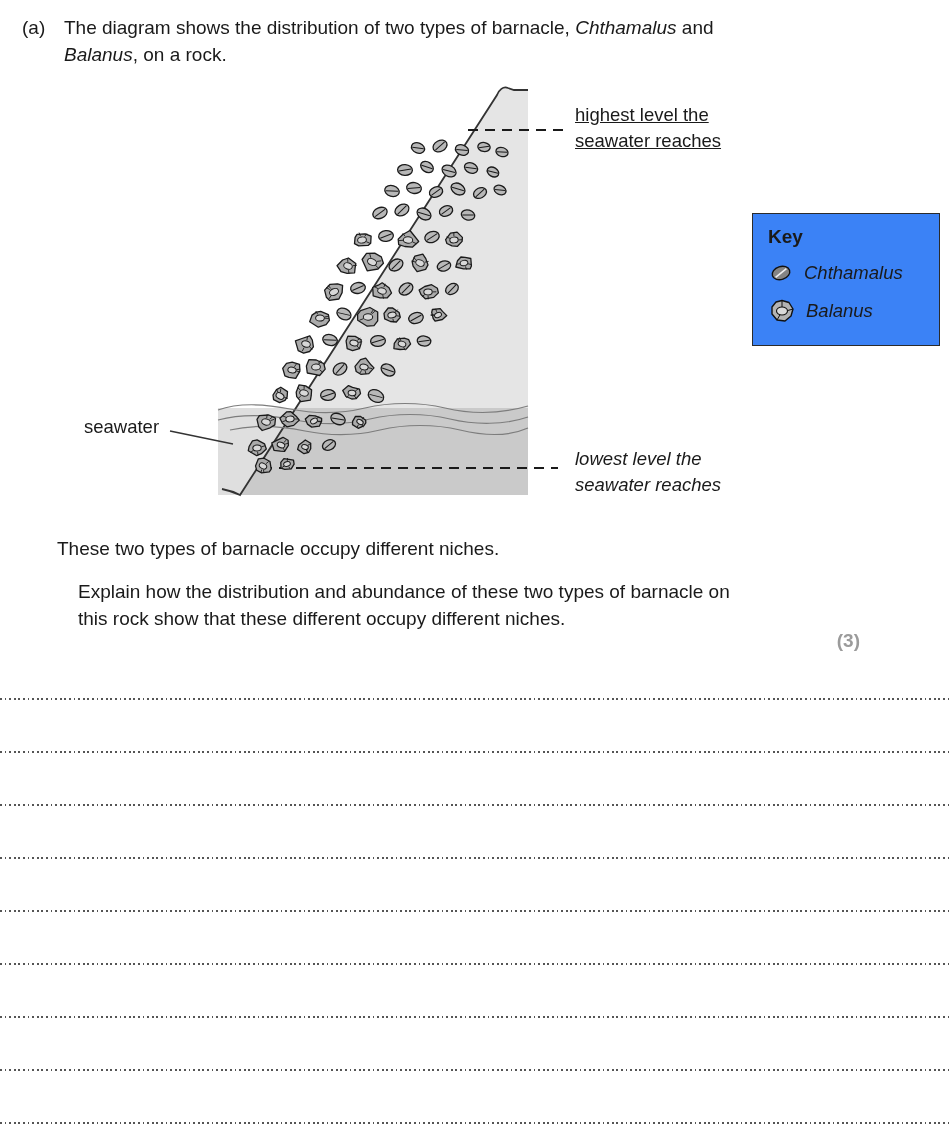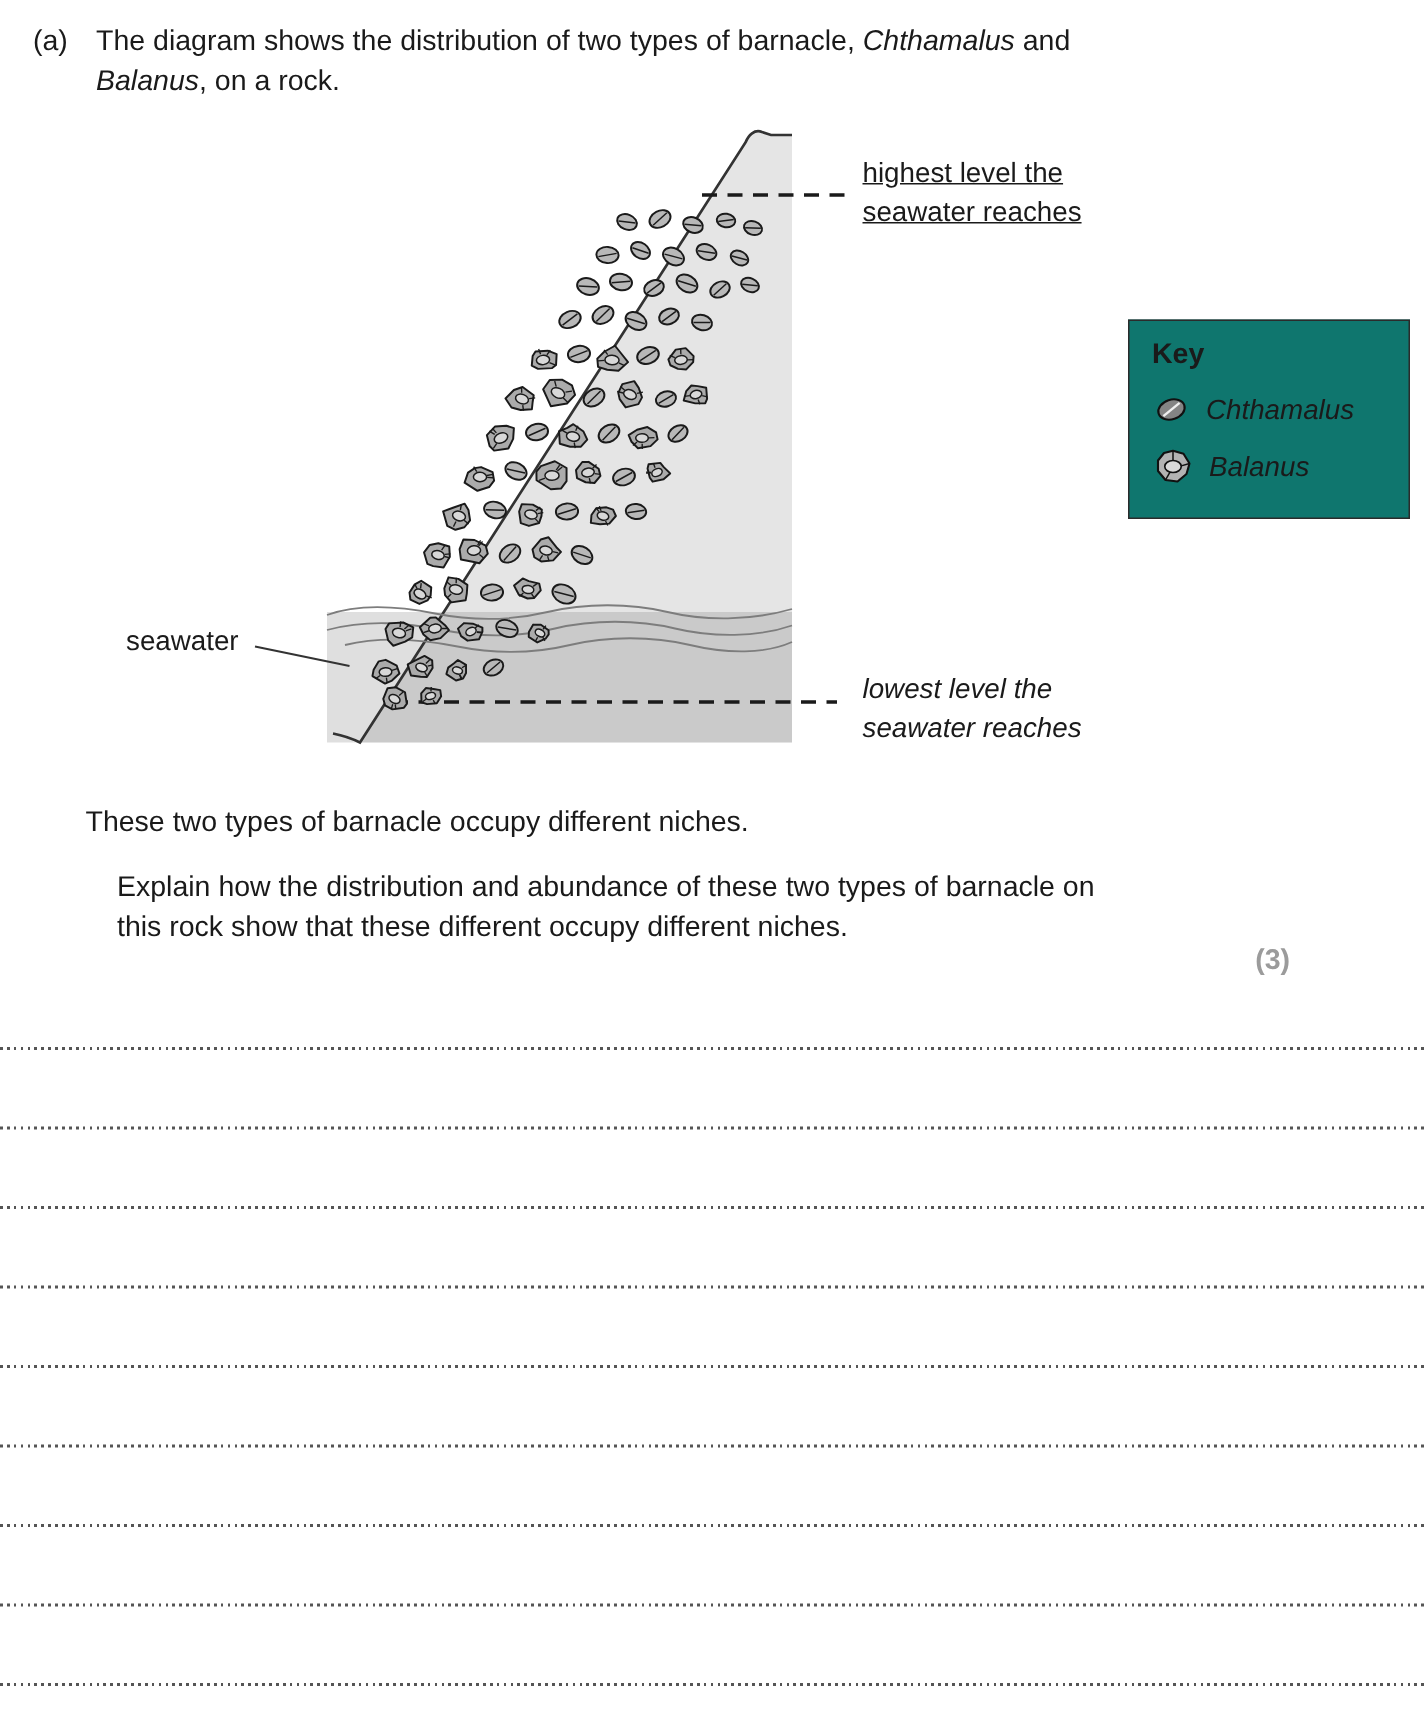--- a/index.html
+++ b/index.html
@@ -8,21 +8,21 @@
     font-family:"Liberation Sans",sans-serif;color:#1a1a1a;overflow:hidden;
   }
   .abs{position:absolute;}
   .qtext{font-size:19px;line-height:27px;}
   .nowrap{white-space:nowrap;}
   .italic{font-style:italic;}
   .marks{font-weight:bold;color:#9b9b9b;font-size:19px;}
   .diagram-label{position:absolute;font-size:18.5px;line-height:26px;}
   .key-box{
     position:absolute;left:752px;top:213px;width:188px;height:133px;
-    border:1.6px solid #2b2b2b;background:#0f766e;box-sizing:border-box;
+    border:1.6px solid #2b2b2b;background:#3b82f6;box-sizing:border-box;
     padding:12px 15px;
   }
   .key-title{font-weight:bold;font-size:19px;}
   .key-row{display:flex;align-items:center;gap:10px;margin-top:14px;}
   .key-icon{flex:0 0 auto;display:inline-flex;}
   .key-label{font-style:italic;font-size:18.5px;}
   .answer-area{position:absolute;left:0;top:647px;width:950px;}
   .answer-line{
     height:53px;
     background-image:repeating-linear-gradient(to right,#555 0 1.8px,transparent 1.8px 4.6px);

